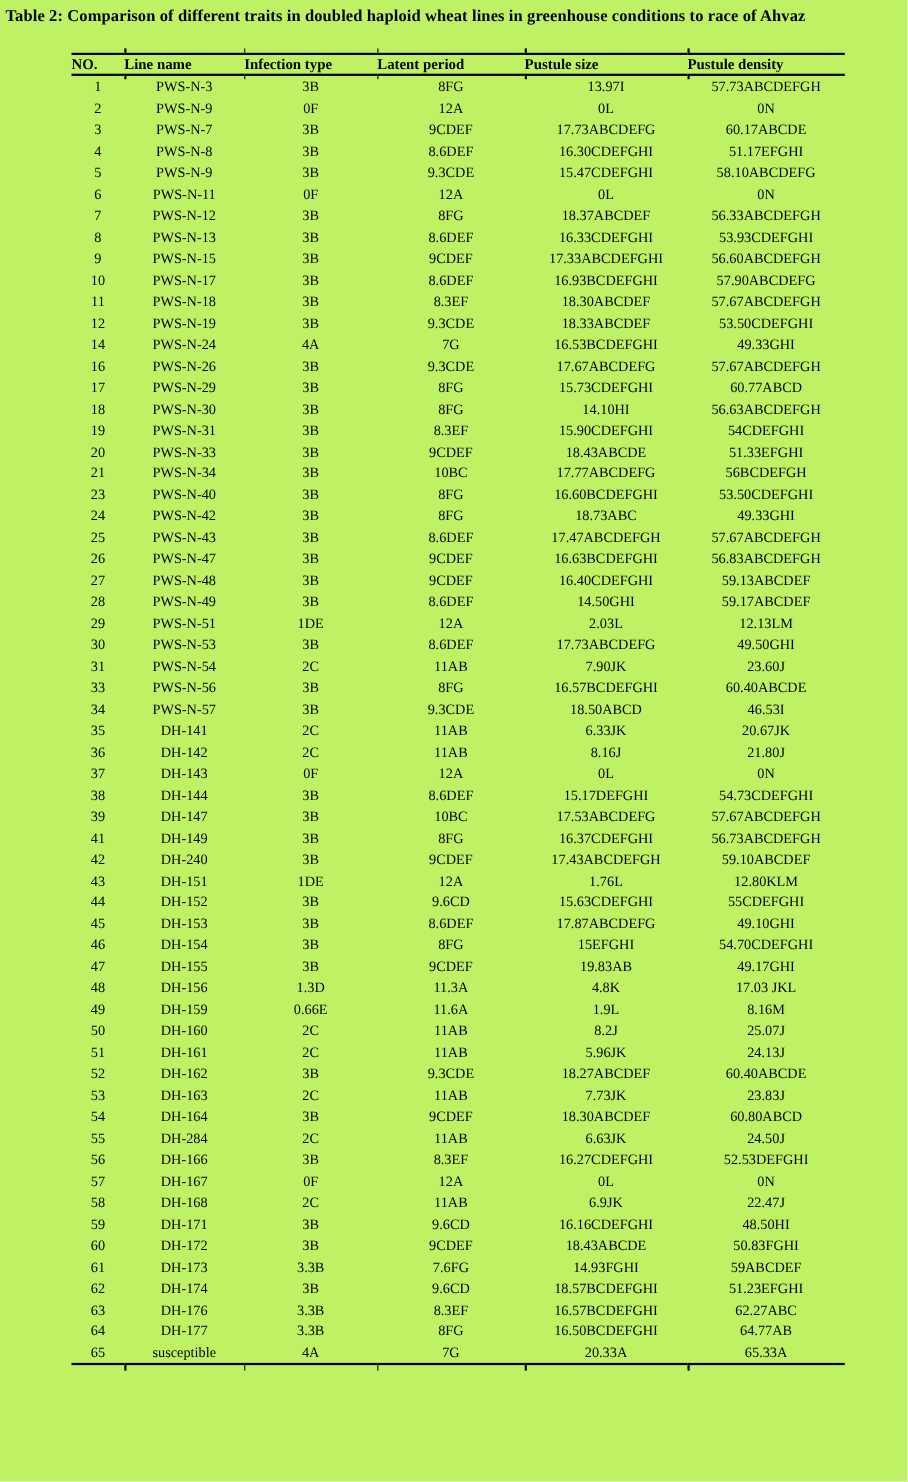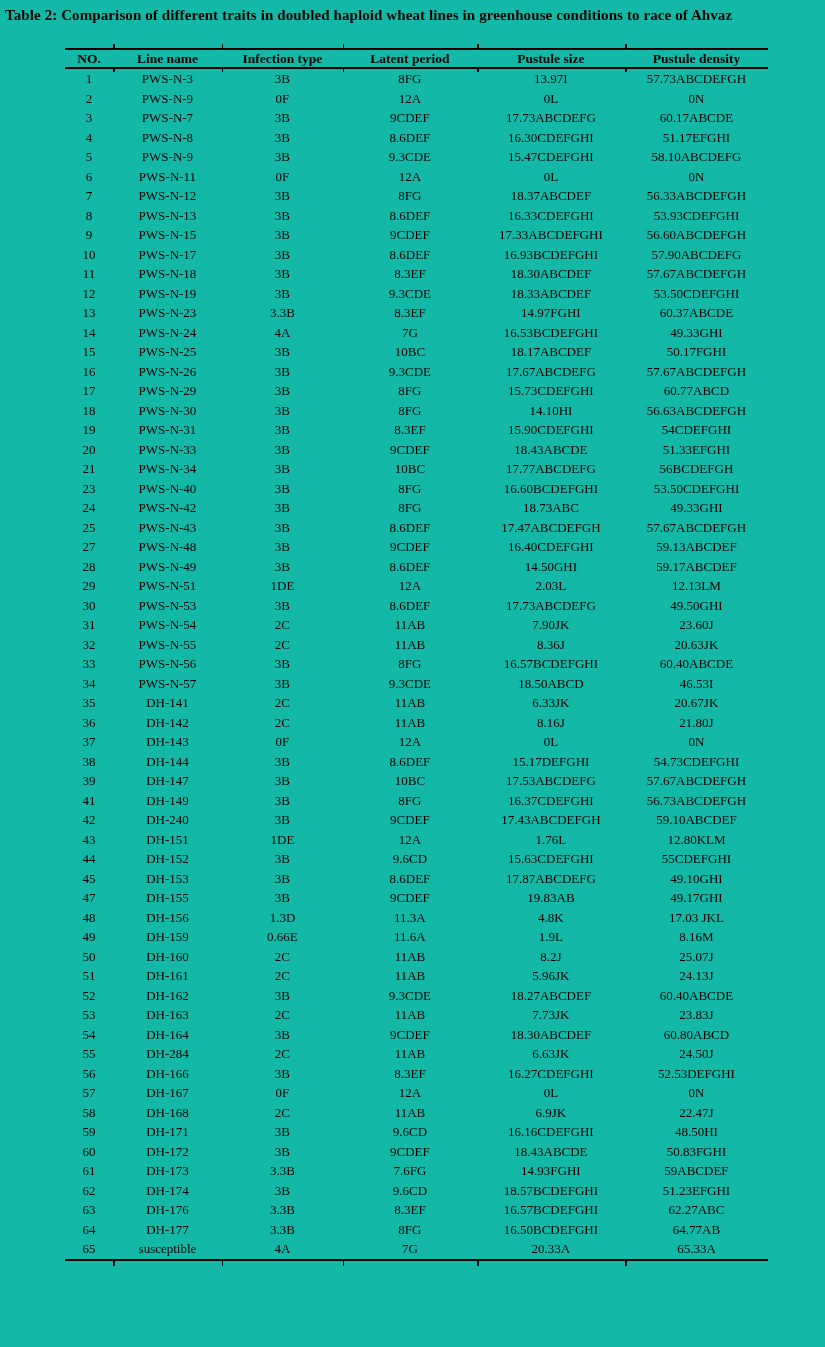--- a/index.html
+++ b/index.html
@@ -5,21 +5,21 @@
   html, body {
     margin: 0;
     padding: 0;
     background: #ffffff;
     width: 825px;
   }
   .page {
     position: relative;
     width: 825px;
     height: 1347px;
-    background: #14b8a6;
+    background: #bef264;
     font-family: "Liberation Serif", serif;
     color: #000000;
   }
   .caption {
     position: absolute;
     top: 7px;
     left: 5px;
     width: 818px;
     font-size: 15px;
     font-weight: bold;
@@ -37,21 +37,21 @@
     border-collapse: collapse;
     table-layout: fixed;
     border-top: 2px solid #000;
     border-bottom: 2px solid #000;
   }
   table.traits thead th {
     font-weight: bold;
     font-size: 13.5px;
     height: 17px;
     line-height: 17px;
-    text-align: center;
+    text-align: left;
     padding: 0;
     border-bottom: 2px solid #000;
     white-space: nowrap;
     overflow: visible;
   }
   table.traits tbody td {
     font-size: 13px;
     height: 19.5px;
     line-height: 19.5px;
     text-align: center;
@@ -186,44 +186,28 @@
           </tr>
           <tr>
             <td>12</td>
             <td>PWS-N-19</td>
             <td>3B</td>
             <td>9.3CDE</td>
             <td>18.33ABCDEF</td>
             <td>53.50CDEFGHI</td>
           </tr>
           <tr>
-            <td>13</td>
-            <td>PWS-N-23</td>
-            <td>3.3B</td>
-            <td>8.3EF</td>
-            <td>14.97FGHI</td>
-            <td>60.37ABCDE</td>
-          </tr>
-          <tr>
             <td>14</td>
             <td>PWS-N-24</td>
             <td>4A</td>
             <td>7G</td>
             <td>16.53BCDEFGHI</td>
             <td>49.33GHI</td>
           </tr>
           <tr>
-            <td>15</td>
-            <td>PWS-N-25</td>
-            <td>3B</td>
-            <td>10BC</td>
-            <td>18.17ABCDEF</td>
-            <td>50.17FGHI</td>
-          </tr>
-          <tr>
             <td>16</td>
             <td>PWS-N-26</td>
             <td>3B</td>
             <td>9.3CDE</td>
             <td>17.67ABCDEFG</td>
             <td>57.67ABCDEFGH</td>
           </tr>
           <tr>
             <td>17</td>
             <td>PWS-N-29</td>
@@ -280,20 +264,28 @@
             <td>18.73ABC</td>
             <td>49.33GHI</td>
           </tr>
           <tr>
             <td>25</td>
             <td>PWS-N-43</td>
             <td>3B</td>
             <td>8.6DEF</td>
             <td>17.47ABCDEFGH</td>
             <td>57.67ABCDEFGH</td>
+          </tr>
+          <tr>
+            <td>26</td>
+            <td>PWS-N-47</td>
+            <td>3B</td>
+            <td>9CDEF</td>
+            <td>16.63BCDEFGHI</td>
+            <td>56.83ABCDEFGH</td>
           </tr>
           <tr>
             <td>27</td>
             <td>PWS-N-48</td>
             <td>3B</td>
             <td>9CDEF</td>
             <td>16.40CDEFGHI</td>
             <td>59.13ABCDEF</td>
           </tr>
           <tr>
@@ -322,28 +314,20 @@
           </tr>
           <tr>
             <td>31</td>
             <td>PWS-N-54</td>
             <td>2C</td>
             <td>11AB</td>
             <td>7.90JK</td>
             <td>23.60J</td>
           </tr>
           <tr>
-            <td>32</td>
-            <td>PWS-N-55</td>
-            <td>2C</td>
-            <td>11AB</td>
-            <td>8.36J</td>
-            <td>20.63JK</td>
-          </tr>
-          <tr>
             <td>33</td>
             <td>PWS-N-56</td>
             <td>3B</td>
             <td>8FG</td>
             <td>16.57BCDEFGHI</td>
             <td>60.40ABCDE</td>
           </tr>
           <tr>
             <td>34</td>
             <td>PWS-N-57</td>
@@ -424,20 +408,28 @@
             <td>15.63CDEFGHI</td>
             <td>55CDEFGHI</td>
           </tr>
           <tr>
             <td>45</td>
             <td>DH-153</td>
             <td>3B</td>
             <td>8.6DEF</td>
             <td>17.87ABCDEFG</td>
             <td>49.10GHI</td>
+          </tr>
+          <tr>
+            <td>46</td>
+            <td>DH-154</td>
+            <td>3B</td>
+            <td>8FG</td>
+            <td>15EFGHI</td>
+            <td>54.70CDEFGHI</td>
           </tr>
           <tr>
             <td>47</td>
             <td>DH-155</td>
             <td>3B</td>
             <td>9CDEF</td>
             <td>19.83AB</td>
             <td>49.17GHI</td>
           </tr>
           <tr>

